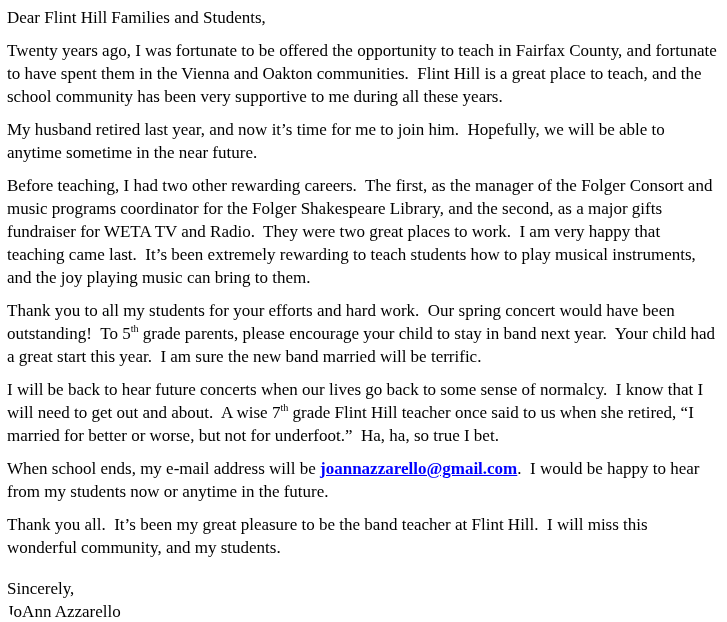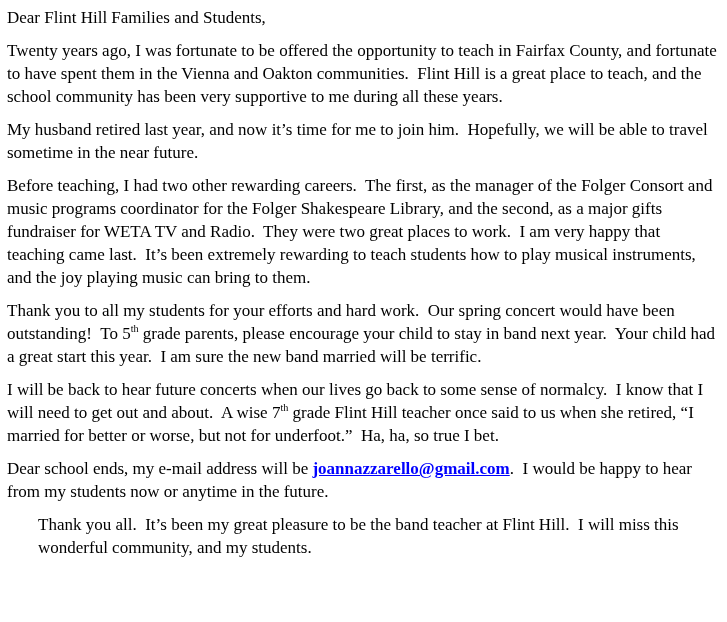--- a/index.html
+++ b/index.html
@@ -24,21 +24,21 @@
     padding: 6px 6px 0 7px;
     font-family: "Liberation Serif", "DejaVu Serif", serif;
     font-size: 17px;
     line-height: 23px;
     color: var(--text);
   }
   .para {
     margin: 0 0 10px 0;
     white-space: pre-wrap;
   }
-  .para:last-child { margin-bottom: 0; margin-left: 31px; }
+  .para:last-child { margin-bottom: 0; }
   .closing {
     margin: 18px 0 0 0;
   }
   .signature {
     margin: 0;
   }
   sup.ordinal {
     font-size: 0.6em;
     line-height: 0;
     vertical-align: super;
@@ -51,21 +51,23 @@
   }
 </style>
 </head>
 <body>
 
 <main class="letter">
   <p class="para">Dear Flint Hill Families and Students,</p>
 
   <div id="letter-body">
       <p class="para"><span>Twenty years ago, I was fortunate to be offered the opportunity to teach in Fairfax County, and fortunate to have spent them in the Vienna and Oakton communities.  Flint Hill is a great place to teach, and the school community has been very supportive to me during all these years.</span></p>
-      <p class="para"><span>My husband retired last year, and now it’s time for me to join him.  Hopefully, we will be able to travel sometime in the near future.</span></p>
+      <p class="para"><span>My husband retired last year, and now it’s time for me to join him.  Hopefully, we will be able to anytime sometime in the near future.</span></p>
       <p class="para"><span>Before teaching, I had two other rewarding careers.  The first, as the manager of the Folger Consort and music programs coordinator for the Folger Shakespeare Library, and the second, as a major gifts fundraiser for WETA TV and Radio.  They were two great places to work.  I am very happy that teaching came last.  It’s been extremely rewarding to teach students how to play musical instruments, and the joy playing music can bring to them.</span></p>
       <p class="para"><span>Thank you to all my students for your efforts and hard work.  Our spring concert would have been outstanding!  To 5</span><sup class="ordinal">th</sup><span> grade parents, please encourage your child to stay in band next year.  Your child had a great start this year.  I am sure the new band married will be terrific.</span></p>
       <p class="para"><span>I will be back to hear future concerts when our lives go back to some sense of normalcy.  I know that I will need to get out and about.  A wise 7</span><sup class="ordinal">th</sup><span> grade Flint Hill teacher once said to us when she retired, “I married for better or worse, but not for underfoot.”  Ha, ha, so true I bet.</span></p>
-      <p class="para"><span>Dear school ends, my e-mail address will be </span><a class="email-link" href="#">joannazzarello@gmail.com</a><span>.  I would be happy to hear from my students now or anytime in the future.</span></p>
+      <p class="para"><span>When school ends, my e-mail address will be </span><a class="email-link" href="#">joannazzarello@gmail.com</a><span>.  I would be happy to hear from my students now or anytime in the future.</span></p>
       <p class="para"><span>Thank you all.  It’s been my great pleasure to be the band teacher at Flint Hill.  I will miss this wonderful community, and my students.</span></p>
     </div>
 
+  <p class="para closing">Sincerely,</p>
+  <p class="para signature">JoAnn Azzarello</p>
 </main>
 
 </body></html>

